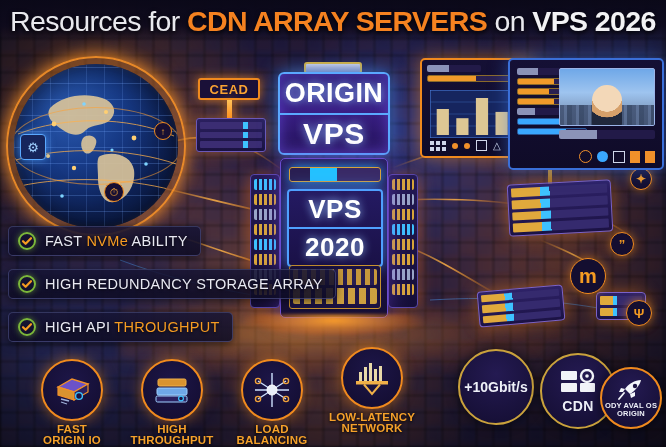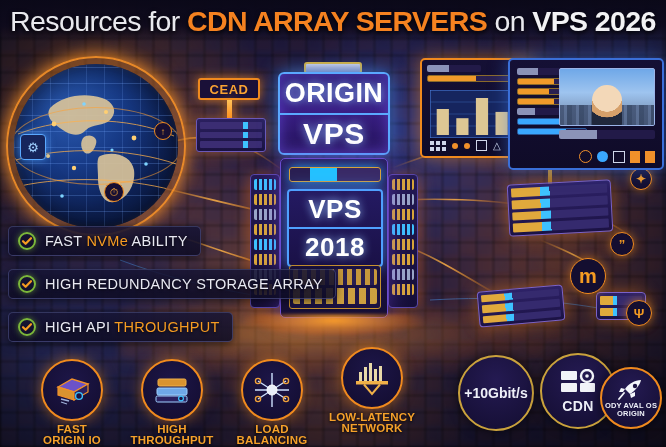--- a/index.html
+++ b/index.html
@@ -318,21 +318,21 @@
   .b3 { left:222px; bottom:0; width:100px; }
   .b4 { left:322px; bottom:12px; width:100px; }
 
   .rbdg {
     position:absolute; border-radius:50%;
     background: radial-gradient(circle at 50% 32%, #241a52, #130d30);
     display:flex; flex-direction:column; align-items:center; justify-content:center;
     color:#eef0f8; font-weight:bold;
     box-shadow:0 0 12px rgba(0,0,0,.6);
   }
-  .rb1 { left:458px; bottom:16px; width:76px; height:76px; border:2px solid #caa23c; font-size:14px; }
+  .rb1 { left:458px; bottom:22px; width:76px; height:76px; border:2px solid #caa23c; font-size:14px; }
   .rb2 { left:540px; bottom:18px; width:76px; height:76px; border:2px solid #caa23c; }
   .rb3 { left:600px; bottom:18px; width:62px; height:62px; border:2px solid #f08a1e; }
   .rb2 .cdnlbl { font-size:14px; margin-top:3px; letter-spacing:.4px; }
   .rb3 .odylbl { font-size:7.5px; line-height:1.08; text-align:center; margin-top:2px; letter-spacing:.2px; }
 
   .glowfloor {
     position:absolute; left:120px; bottom:70px; width:460px; height:70px;
     background: radial-gradient(ellipse at 40% 40%, rgba(255,160,45,.42), rgba(255,120,20,.12) 48%, transparent 72%);
     filter: blur(5px); z-index:8; pointer-events:none;
   }
@@ -447,21 +447,21 @@
         <u></u>
         <u></u>
         <u class="g"></u>
         <u></u>
     </div>
 
     <div class="rack-main">
       <div class="led-strip"></div>
       <div class="big-panel">
         <div>VPS</div>
-        <div>2018</div>
+        <div>2020</div>
       </div>
       <div class="lowbay">
         <i></i>
           <i></i>
       </div>
     </div>
     <div class="tower-base"></div>
   </div>
 
   <div class="dash dash-a">

